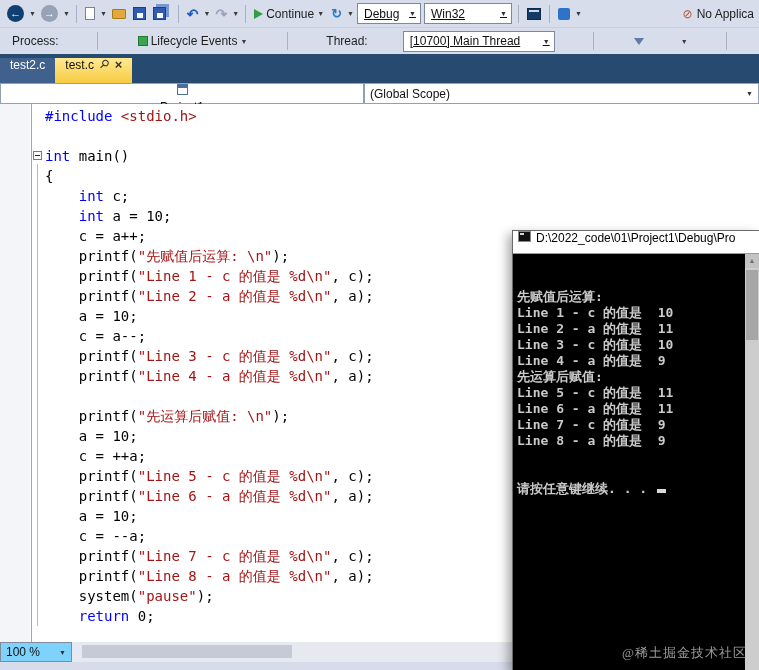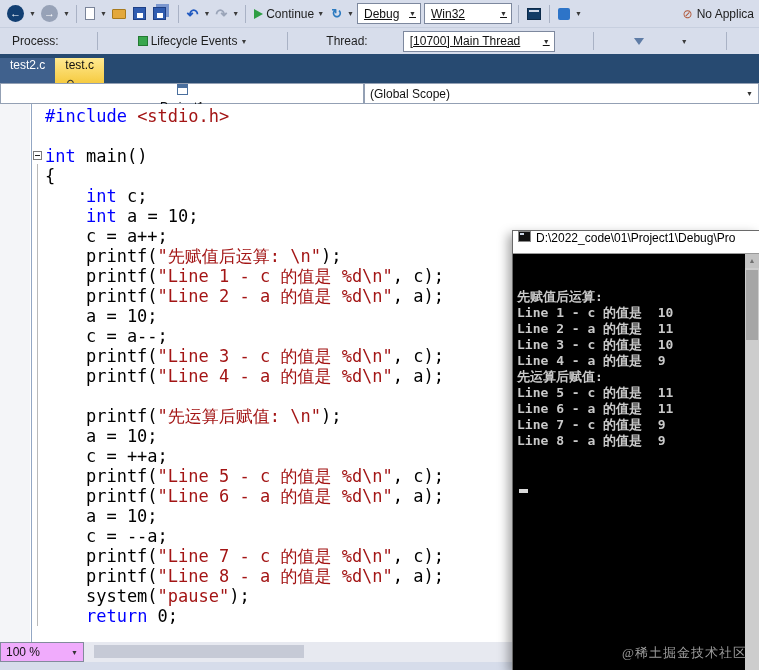--- a/index.html
+++ b/index.html
@@ -45,21 +45,21 @@
   .lc { width:10px; height:10px; background:#39a74e; border:1px solid #237a33; flex:none; }
   .funnel { width:0; height:0; border-left:5px solid transparent; border-right:5px solid transparent;
             border-top:7px solid #5f7ca6; flex:none; }
   .glyph-stack { color:#3f5e8e; font-size:13px; font-weight:bold; }
 
   
   .tabstrip { position:absolute; top:54px; left:0; width:759px; height:29px; background:#274a71;
               display:flex; align-items:flex-end; }
   .tab { height:25px; display:flex; align-items:flex-start; padding:0 10px; font-size:12px; gap:6px; }
   .tab-inactive { background:#40618d; color:#fff; }
-  .tab-active { background:linear-gradient(#ffe991,#f6cb41); color:#111;flex-direction:column; }
+  .tab-active { background:linear-gradient(#ffe991,#f6cb41); color:#111; }
   .pin { font-size:12px; color:#333; transform:rotate(45deg); line-height:1; }
   .closex { font-size:13px; color:#333; font-weight:bold; line-height:1; }
 
   
   .navbar { position:absolute; top:83px; left:0; width:759px; height:21px; background:#fff;
             display:flex; border-bottom:1px solid #8a99ad; }
   .nav-combo { display:flex; align-items:center; gap:5px; border:1px solid #93a0b4; background:#fff;
                font-size:12px; color:#111; padding:0 5px; height:21px; }
   .nav-left { width:364px;flex-direction:column; }
   .nav-right { flex:1; }
@@ -69,30 +69,30 @@
 
   
   .editor { position:absolute; top:104px; left:0; width:759px; height:538px; background:#fff; overflow:hidden; }
   .margin-strip { position:absolute; left:0; top:0; width:30px; height:100%; background:#f4f5f8; }
   .blue-rule { position:absolute; left:31px; top:0; width:1px; height:100%; background:#93a7c4; }
   .collapse-box { position:absolute; left:33px; top:47px; width:9px; height:9px; background:#fff;
                   border:1px solid #7a7a7a; }
   .collapse-box::after { content:""; position:absolute; left:1px; top:3px; width:5px; height:1px; background:#222; }
   .outline-line { position:absolute; left:37px; top:60px; width:1px; height:462px; background:#b9b9b9; }
   .code { position:absolute; left:45px; top:2px; font-family:"DejaVu Sans Mono","Liberation Mono",monospace;
-          font-size:17px; line-height:20px; white-space:pre; }
+          font-size:14px; line-height:20px; white-space:pre; }
   .code-line { height:20px; }
   .tok-k { color:#0000ff; }
   .tok-s { color:#a31515; }
   .tok-pl { color:#000;margin-top:44px; }
 
   
   .hscroll { position:absolute; top:642px; left:0; width:759px; height:20px; background:#e7e9f0;
              display:flex; align-items:stretch; }
-  .zoom-combo { width:84px; background:#f0abfc; border:1px solid #828a9c; display:flex; align-items:center;
+  .zoom-combo { width:72px; background:#7dd3fc; border:1px solid #828a9c; display:flex; align-items:center;
                 padding:0 5px; font-size:12px; color:#111; gap:4px; }
   .zoom-combo .arr { margin-left:auto; font-size:7px; color:#333; }
   .h-track { flex:1; position:relative; }
   .h-thumb { position:absolute; left:10px; top:3px; height:13px; width:210px; background:#c6cad6; }
   .chrome-bottom { position:absolute; top:662px; left:0; width:759px; height:8px; background:#d6dcea; }
 
   
   .console { position:absolute; left:512px; top:230px; width:247px; height:440px; background:#000;
              border-left:1px solid #6a6a6a; border-top:1px solid #6a6a6a; z-index:10;
              box-shadow:-4px 4px 10px rgba(0,0,0,0.35); }
@@ -251,21 +251,21 @@
   </div>
   <div class="chrome-bottom"></div>
 
   <div class="console">
     <div class="con-title">
       <span class="con-icon"></span>
       <span>D:\2022_code\01\Project1\Debug\Pro</span>
     </div>
     <div class="con-body">
       <div><div class="con-line">先赋值后运算:</div><div class="con-line">Line 1 - c 的值是  10</div><div class="con-line">Line 2 - a 的值是  11</div><div class="con-line">Line 3 - c 的值是  10</div><div class="con-line">Line 4 - a 的值是  9</div><div class="con-line">先运算后赋值:</div><div class="con-line">Line 5 - c 的值是  11</div><div class="con-line">Line 6 - a 的值是  11</div><div class="con-line">Line 7 - c 的值是  9</div><div class="con-line">Line 8 - a 的值是  9</div></div>
-      <div class="con-line"><span class="cursor"></span></div>
+      <div class="con-line"><span>请按任意键继续. . . </span><span class="cursor"></span></div>
     </div>
     <div class="con-scroll">
       <div class="con-scroll-up">▲</div>
       <div class="con-thumb"></div>
     </div>
   </div>
 
   <div class="watermark">@稀土掘金技术社区</div>
 
 </div>

